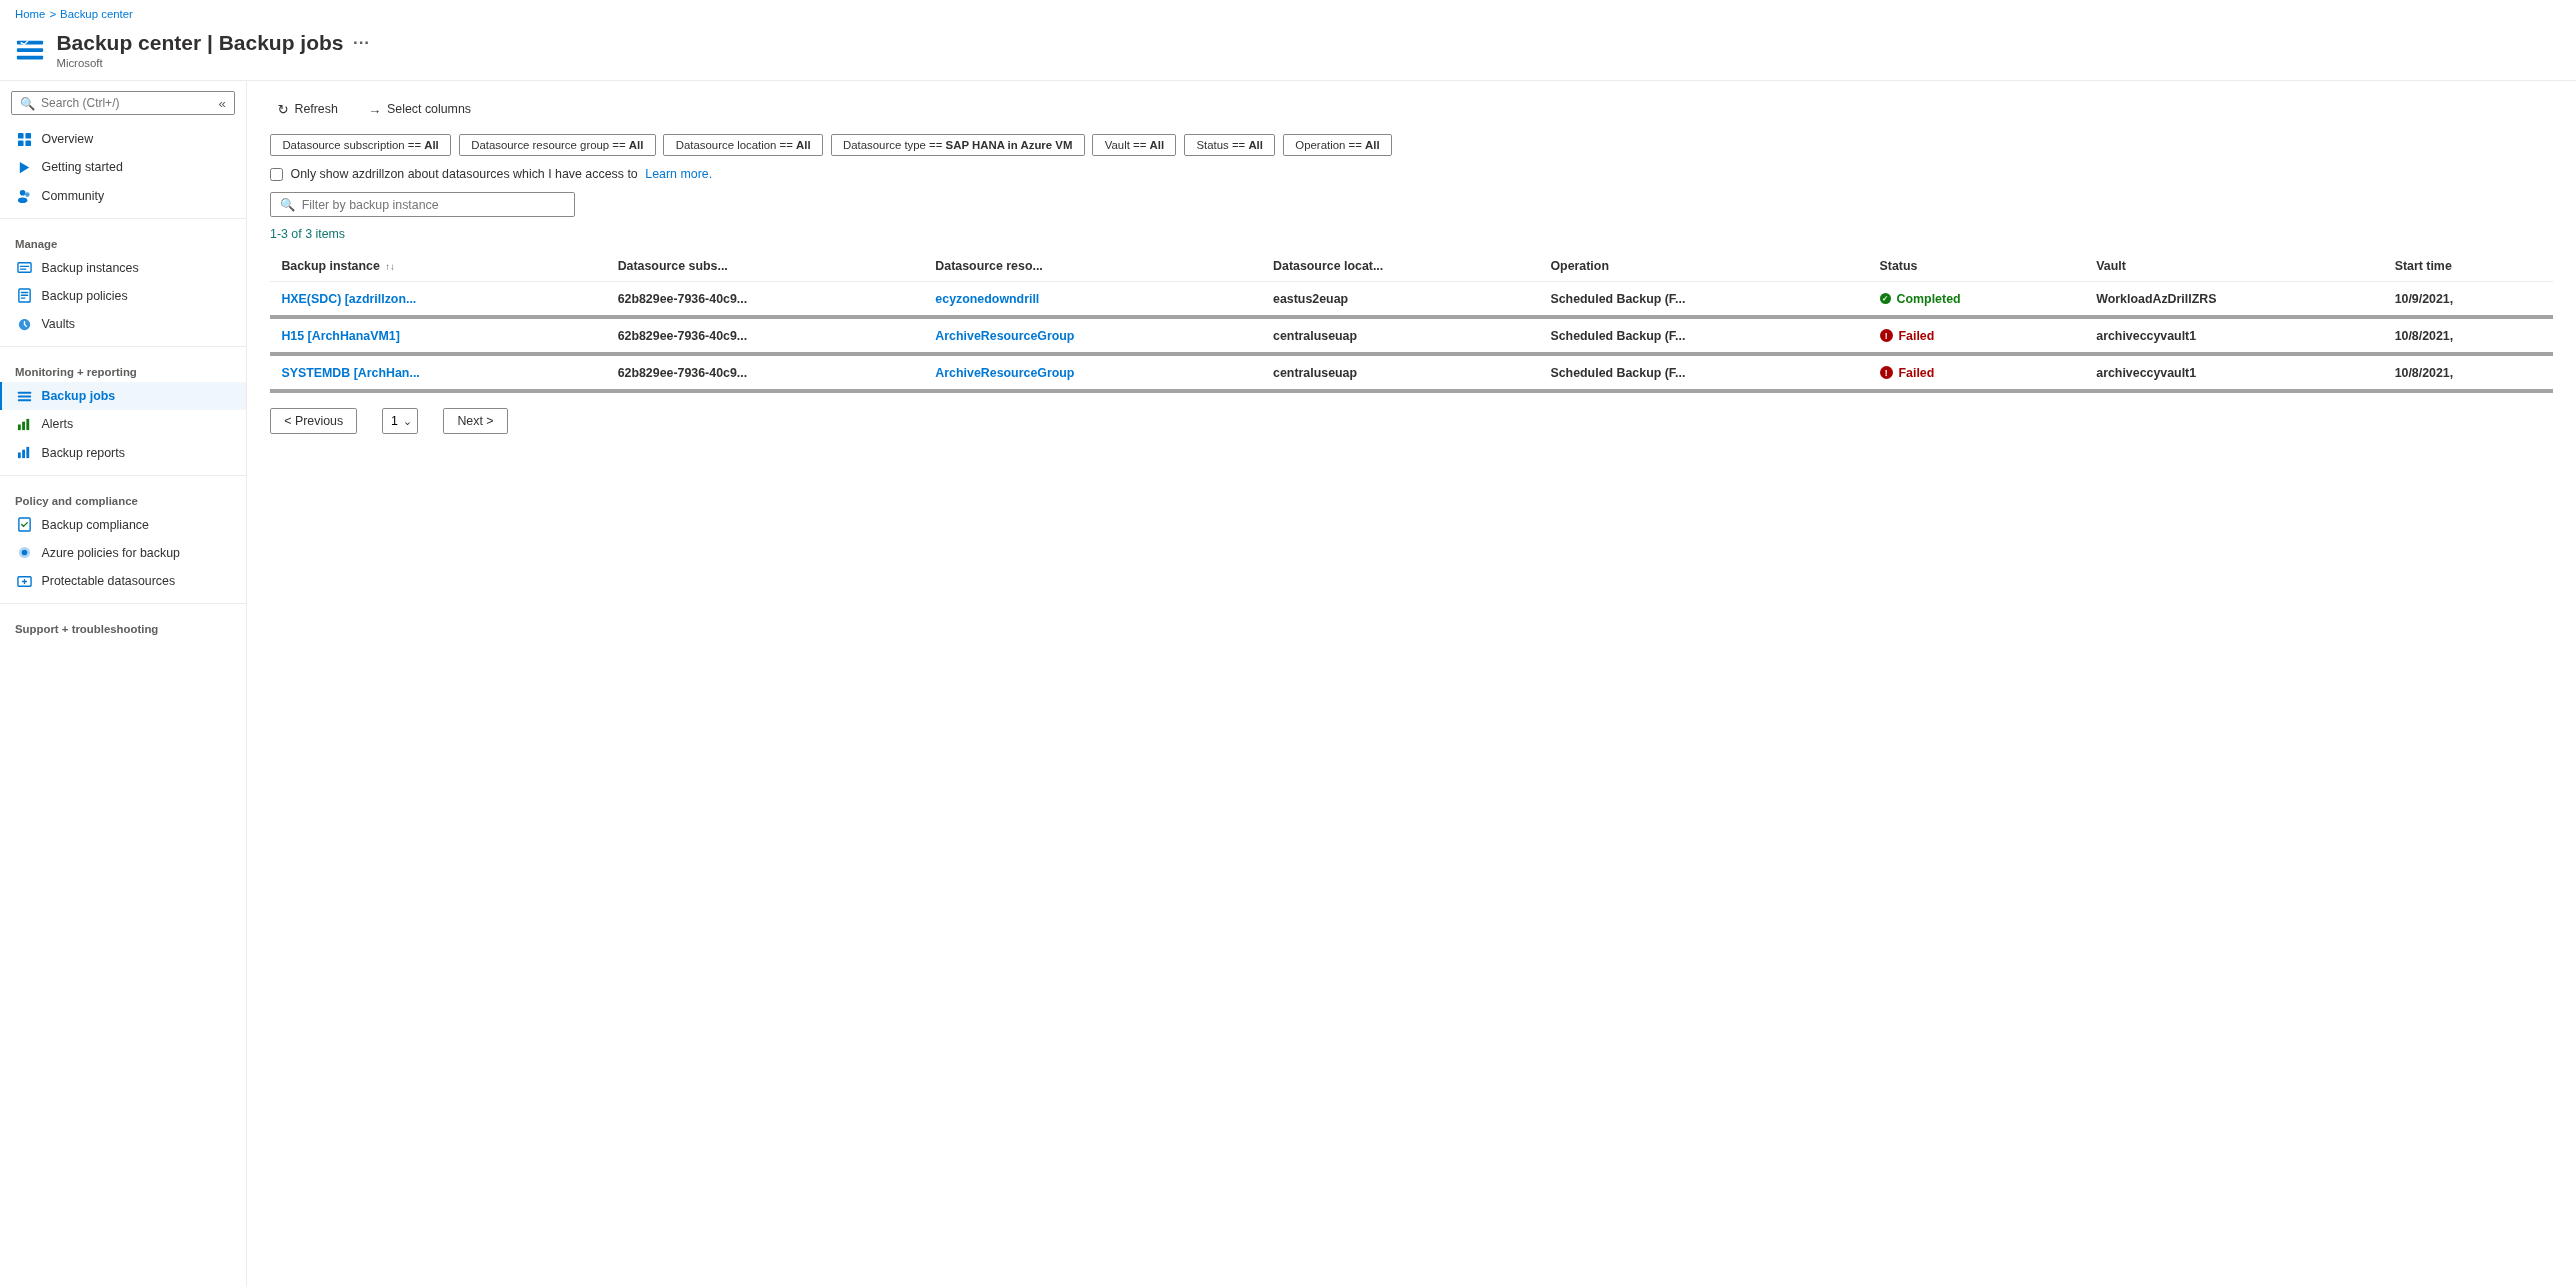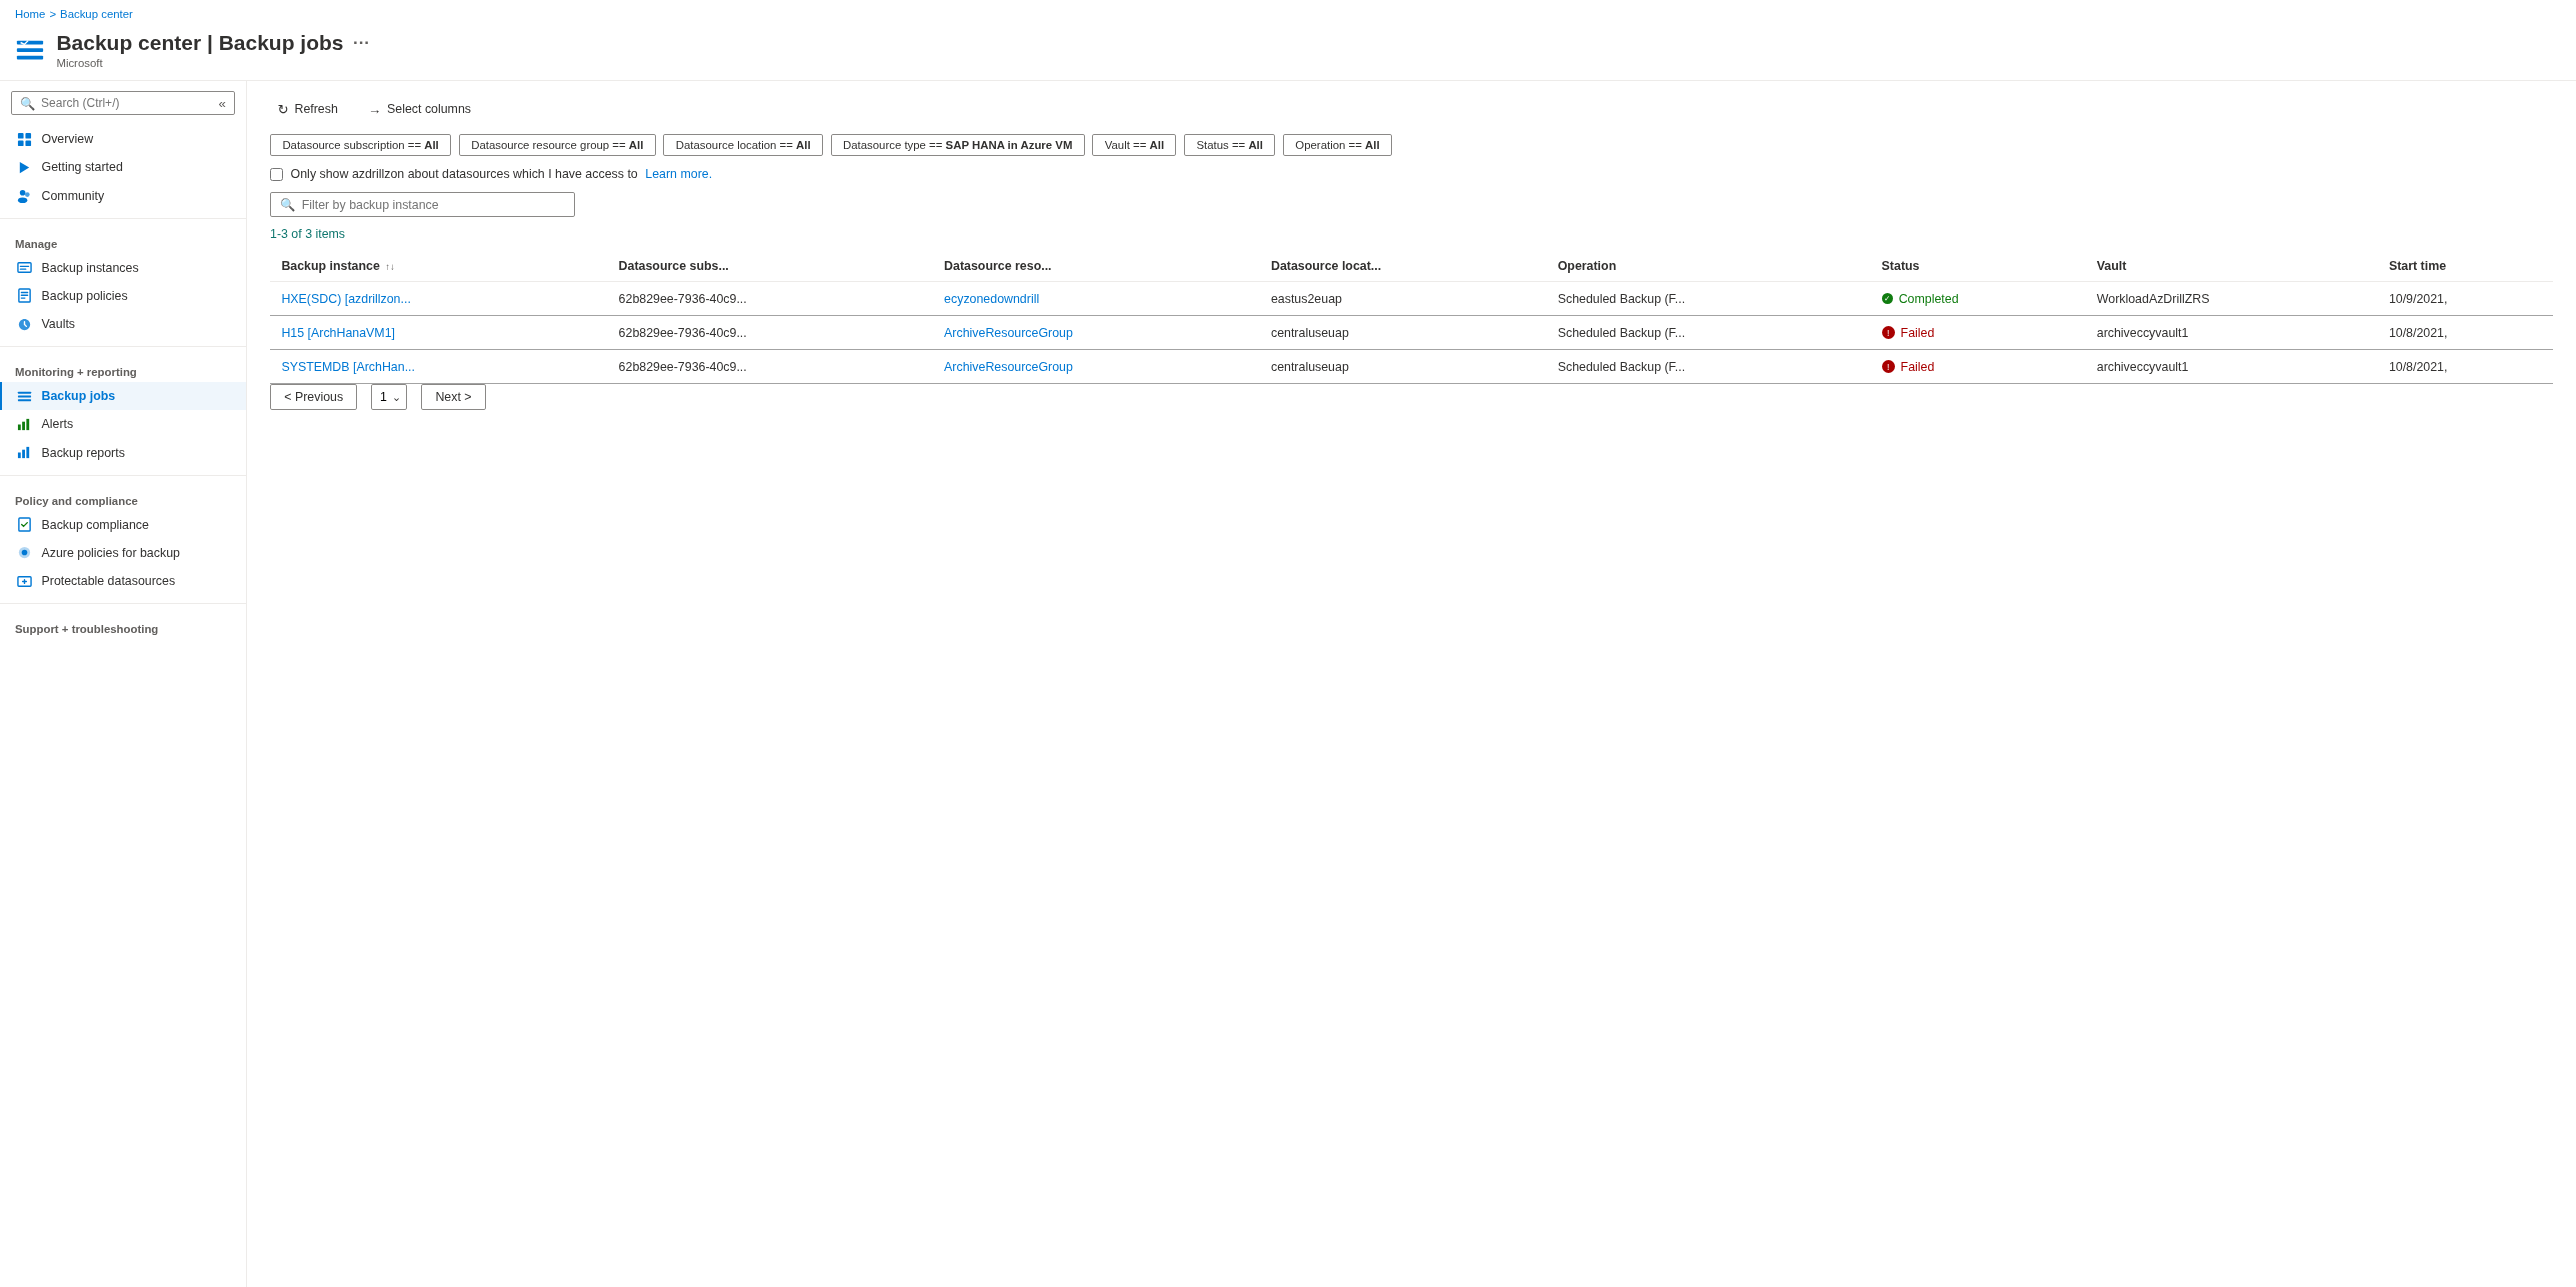--- a/index.html
+++ b/index.html
@@ -51,34 +51,34 @@
     
     .filter-search { display: flex; align-items: center; border: 1px solid #8a8886; border-radius: 1.9px; padding: 3.8px 9.5px; gap: 5.7px; width: 305px; margin-bottom: 9.5px; }
     .filter-search input { border: none; outline: none; font-size: 12.4px; flex: 1; }
 
     
     .item-count { font-size: 12.4px; color: #0f766e; margin-bottom: 11.4px; }
 
     
     .data-table { width: 100%; border-collapse: collapse; }
     .data-table th { text-align: left; padding: 7.6px 11.4px; font-weight: 600; font-size: 12.4px; color: #323130; border-bottom: 1.9px solid #edebe9; white-space: nowrap; background: #fff; }
-    .data-table td { padding: 9.5px 11.4px; font-size: 12.4px; color: #323130; border-bottom: 1px solid #a3a3a3; vertical-align: middle; }
+    .data-table td { padding: 9.5px 11.4px; font-size: 12.4px; color: #323130; border-bottom: 4px solid #a3a3a3; vertical-align: middle; font-weight: bold; }
     .sort-icon { font-size: 9.5px; margin-left: 1.9px; color: #605e5c; }
 
     
     .status-completed { display: flex; align-items: center; gap: 5.7px; color: #107c10; }
     .status-failed { display: flex; align-items: center; gap: 5.7px; color: #a80000; }
     .status-dot-green { width: 11.4px; height: 11.4px; border-radius: 50%; background: #107c10; display: flex; align-items: center; justify-content: center; color: #fff; font-size: 7.6px; flex-shrink: 0; }
     .status-dot-red { width: 13.3px; height: 13.3px; border-radius: 50%; background: #a80000; display: flex; align-items: center; justify-content: center; color: #fff; font-size: 8.6px; flex-shrink: 0; }
 
     
     .table-link { color: #0078d4; text-decoration: none; cursor: pointer; }
 
     
-    .pagination { display: flex; align-items: center; gap: 14px; }
+    .pagination { display: flex; align-items: center; gap: 25px; margin-top: 15px; }
     .pagination-btn { border: 1px solid #8a8886; background: #fff; border-radius: 1.9px; padding: 4.8px 13.3px; font-size: 12.4px; cursor: pointer; color: #323130; }
     .pagination-select { border: 1px solid #8a8886; background: #fff; border-radius: 1.9px; padding: 4.8px 19px 4.8px 7.6px; font-size: 12.4px; cursor: pointer; appearance: none; -webkit-appearance: none; }
     .page-select-wrapper { position: relative; display: inline-flex; align-items: center; }
     .page-select-wrapper::after { content: '⌄'; position: absolute; right: 5.7px; font-size: 11.4px; pointer-events: none; }
 
     
     ::-webkit-scrollbar { width: 5.7px; height: 5.7px; }
     ::-webkit-scrollbar-track { background: #f1f1f1; }
     ::-webkit-scrollbar-thumb { background: #c8c6c4; border-radius: 2.9px; }
   </style>

